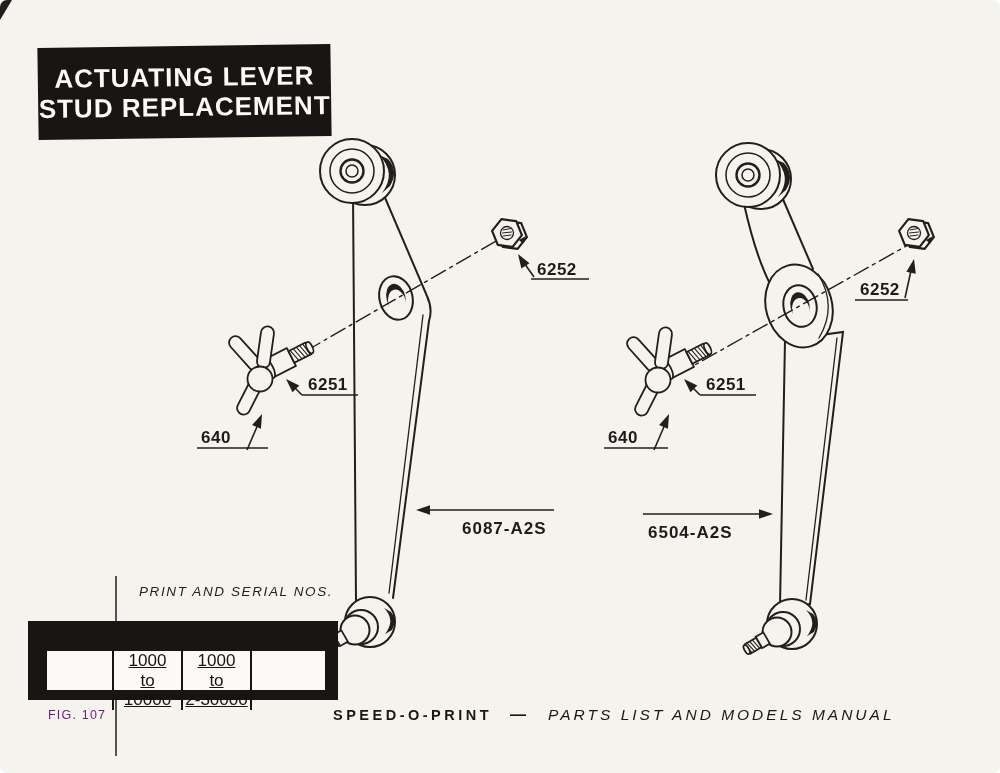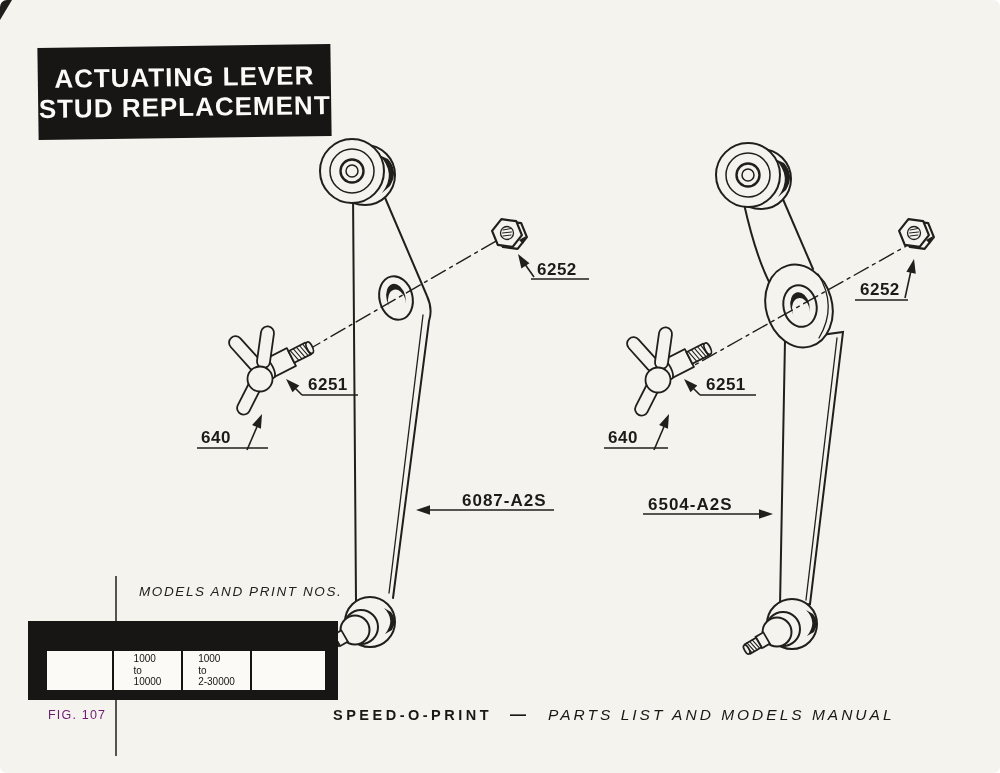--- a/index.html
+++ b/index.html
@@ -14,43 +14,44 @@
     position:absolute;left:38px;top:46px;width:293px;height:92px;
     background:var(--plate_bg,#171614);color:var(--plate_fg,#fbfaf7);
     display:flex;flex-direction:column;align-items:center;justify-content:center;
     gap:4px;transform:rotate(-0.8deg);
   }
   .title-line{font-size:26px;font-weight:bold;letter-spacing:1px;line-height:1;white-space:nowrap;}
   .plabel{
     position:absolute;font-weight:bold;font-size:17px;color:#1c1b18;
     letter-spacing:0.5px;line-height:1;white-space:nowrap;
   }
-  .pnum{letter-spacing:1px;}
+  .pnum{letter-spacing:1px;margin-top:28px;}
   .caption{
     position:absolute;left:139px;top:584px;font-style:italic;font-size:13.5px;
     letter-spacing:1.6px;color:#23221f;line-height:16.5px;white-space:nowrap;
   }
   .caption span{display:block;}
   .serial-table{
     position:absolute;left:28px;top:621px;width:310px;height:79px;
     background:var(--plate_bg,#171614);
   }
   .model-row{
     position:absolute;left:19px;top:0;width:278px;height:30px;
     display:grid;grid-template-columns:67px 69px 69px 73px;align-items:center;
   }
   .model-cell{text-align:center;color:var(--plate_fg,#fbfaf7);font-size:20px;font-weight:bold;letter-spacing:5px;}
   .serial-row{
     position:absolute;left:19px;top:30px;width:278px;height:39px;background:#fbfaf6;
     display:grid;grid-template-columns:67px 69px 69px 73px;
   }
   .serial-cell{
-    display:flex;align-items:center;justify-content:center;
-    font-size:10px;line-height:1.15;color:#15140f;white-space:pre-line;
+    display:flex;align-items:center;justify-content:center;text-align:center;
+    font-size:17px;line-height:1.15;color:#15140f;white-space:pre-line;
     border-right:2px solid #15140f;
+    text-decoration:underline;
   }
   .serial-cell:last-child{border-right:none;}
   .fig-label{position:absolute;left:36px;top:708px;font-size:12.5px;font-weight:normal;letter-spacing:1.2px;color:#701a75;padding-left:12px;}
   .brand-line{position:absolute;left:333px;top:706px;display:flex;align-items:baseline;color:#191815;white-space:nowrap;gap:16px;}
   .brand{font-weight:bold;font-size:14.5px;letter-spacing:3.5px;}
   .brand-sep{font-size:16px;font-weight:bold;margin:0 6px 0 2px;}
   .manual{font-style:italic;font-size:15.5px;letter-spacing:3px;}
 </style>
 </head>
 <body>
@@ -191,21 +192,21 @@
   <div class="plabel" style="left:308px;top:376px;">6251</div>
   <div class="plabel" style="left:201px;top:429px;">640</div>
   <div class="plabel pnum" style="left:462px;top:492px;">6087-A2S</div>
 
   <div class="plabel" style="left:860px;top:281px;">6252</div>
   <div class="plabel" style="left:706px;top:376px;">6251</div>
   <div class="plabel" style="left:608px;top:429px;">640</div>
   <div class="plabel pnum" style="left:648px;top:496px;text-align:center;">6504-A2S</div>
 
   <div class="caption">
-    <span>MODELS AND PRINT NOS.</span>
+    <span>PRINT AND SERIAL NOS.</span>
   </div>
 
   <div class="serial-table">
     <div class="serial-row">
       <div class="serial-cell"></div>
       <div class="serial-cell">1000
 to
 10000</div>
       <div class="serial-cell">1000
 to

